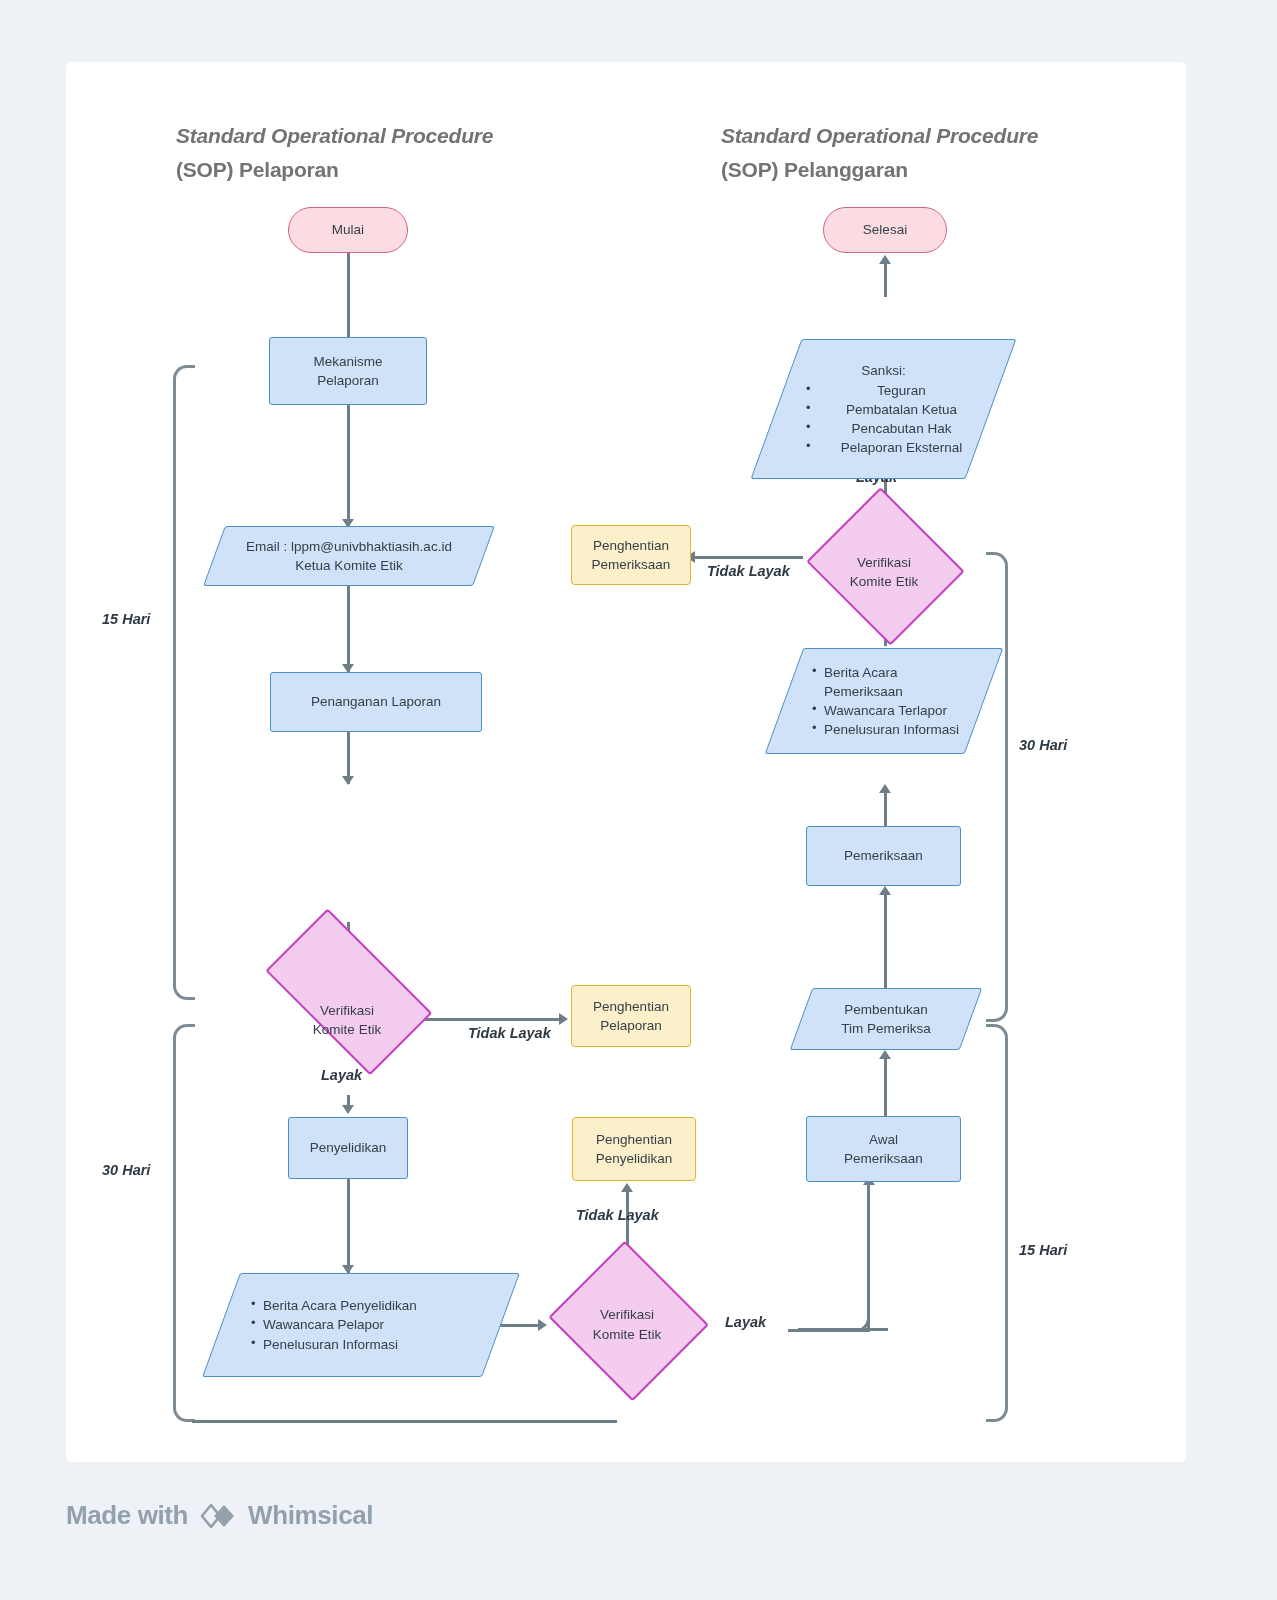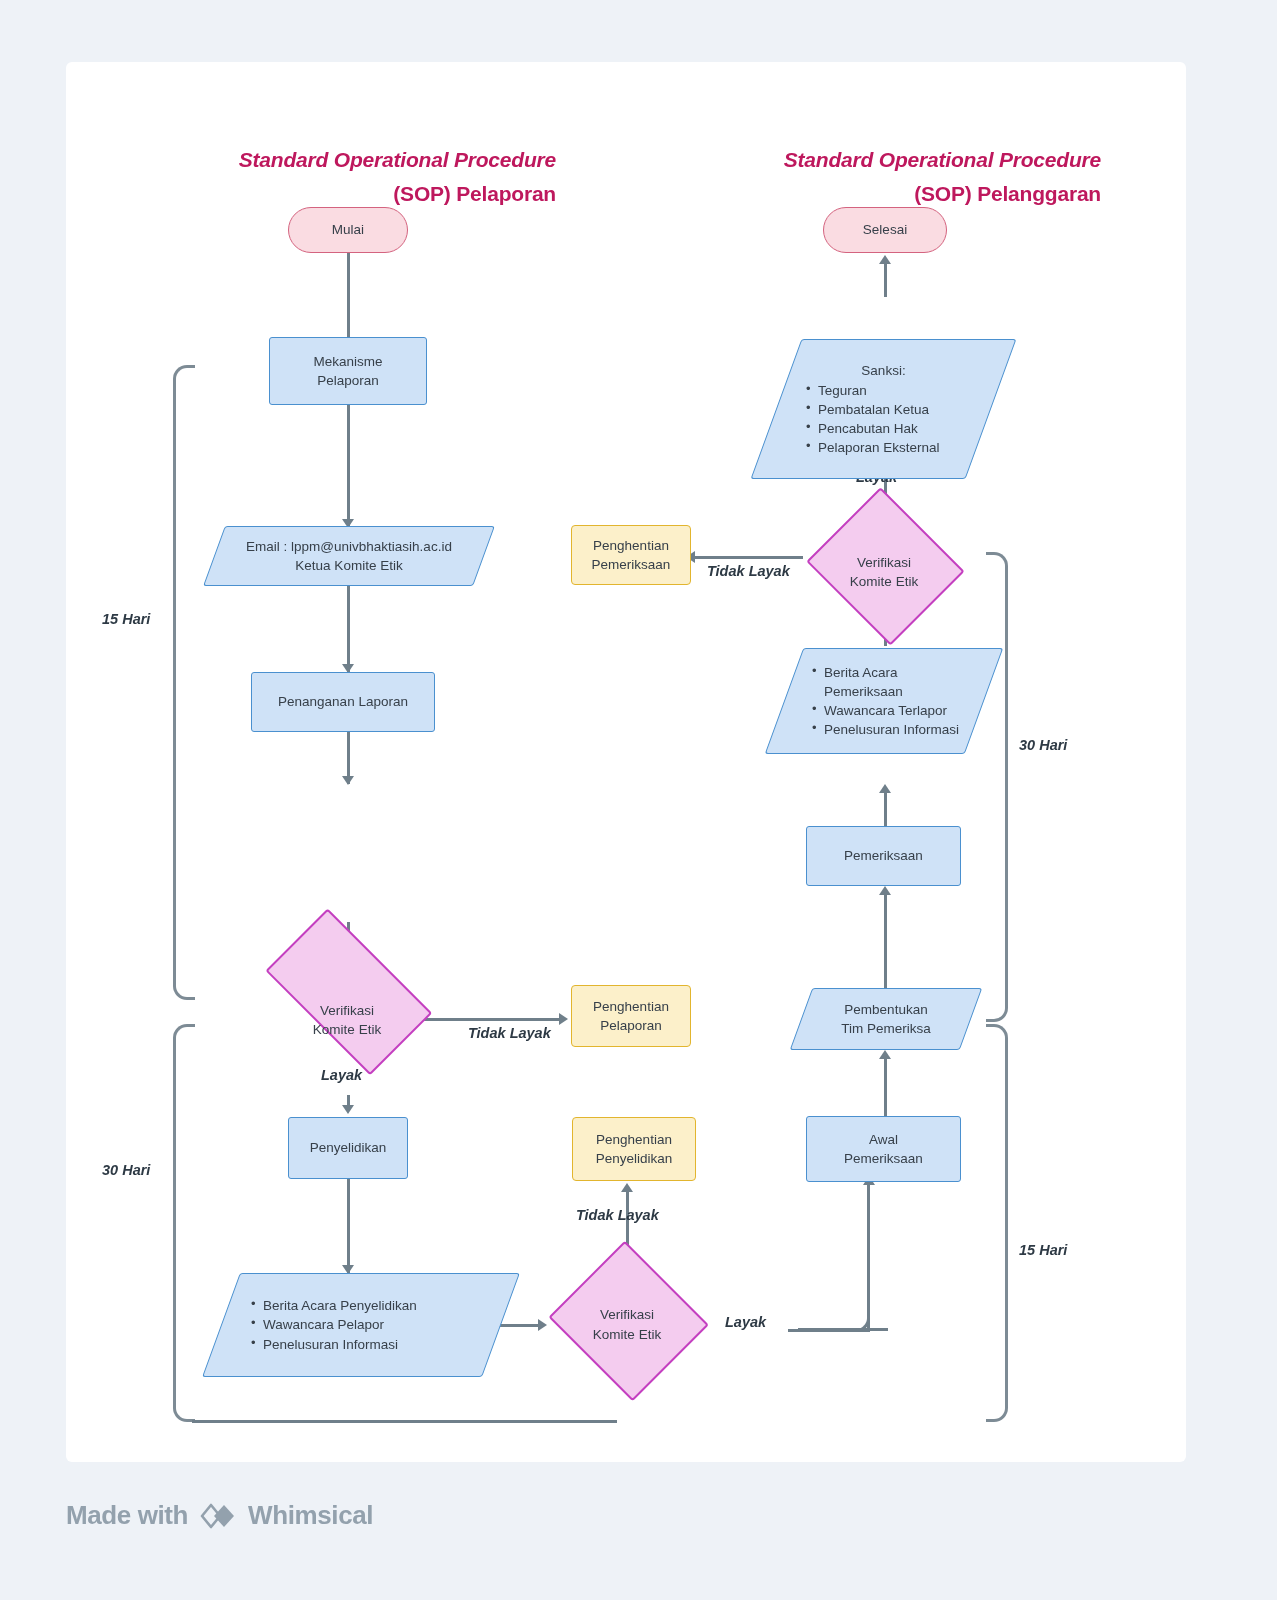--- a/index.html
+++ b/index.html
@@ -14,28 +14,27 @@
   #canvas {
     position:absolute;
     left:66px; top:62px;
     width:1120px; height:1400px;
     background:#ffffff;
     border-radius:6px;
   }
   
   .title {
     position:absolute;
-    text-align:right;
+    text-align:left;
     font-weight:bold;
     font-style:italic;
     font-size:21px;
-    color:#be185d;
+    color:#737373;
     line-height:1.6;
     letter-spacing:-0.2px;
-    margin-top:24px;
   }
   .title .l2 { font-style:normal; display:block; }
 
   
   .node {
     position:absolute;
     display:flex;
     align-items:center;
     justify-content:center;
     font-size:13.5px;
@@ -202,21 +201,21 @@
 
   <div class="node para" style="left:148px; top:464px; width:270px; height:60px;">
     <div class="inner">
       <div>Email : lppm@univbhaktiasih.ac.id</div>
       <div>Ketua Komite Etik</div>
     </div>
   </div>
   <div class="vline" style="left:281px; top:524px; height:86px;"></div>
   <div class="arrow down" style="left:276px; top:602px;"></div>
 
-  <div class="node rect" style="left:185px; top:610px; width:184px; height:60px;align-items:center;">
+  <div class="node rect" style="left:204px; top:610px; width:212px; height:60px;align-items:center;">
     <div class="inner">Penanganan Laporan</div>
   </div>
   <div class="vline" style="left:281px; top:670px; height:52px;"></div>
   <div class="arrow down" style="left:276px; top:714px;"></div>
 
   <div class="vline" style="left:281px; top:860px; height:36px;"></div>
   <div class="arrow down" style="left:276px; top:888px;"></div>
 
   <div class="node diamond" style="left:181px; top:900px; width:200px; height:116px;">
     <div class="inner">
@@ -292,21 +291,21 @@
 
   <div class="node pill" style="left:757px; top:145px; width:124px; height:46px;">
     <div class="inner">Selesai</div>
   </div>
   <div class="vline" style="left:818px; top:199px; height:36px;"></div>
   <div class="arrow up" style="left:813px; top:193px;"></div>
 
   <div class="node para" style="left:710px; top:233px; width:215px; height:140px;margin-top:44px;">
     <div class="inner">
       <div class="nodehead">Sanksi:</div>
-      <ul class="blist" style="padding-left:24px;">
+      <ul class="blist" style="padding-left:24px;text-align:center;">
         <li>Teguran</li>
         <li>Pembatalan Ketua</li>
         <li>Pencabutan Hak</li>
         <li>Pelaporan Eksternal</li>
       </ul>
     </div>
   </div>
 
   <div class="vline" style="left:818px; top:378px; height:62px;"></div>
   <div class="arrow up" style="left:813px; top:373px;"></div>

